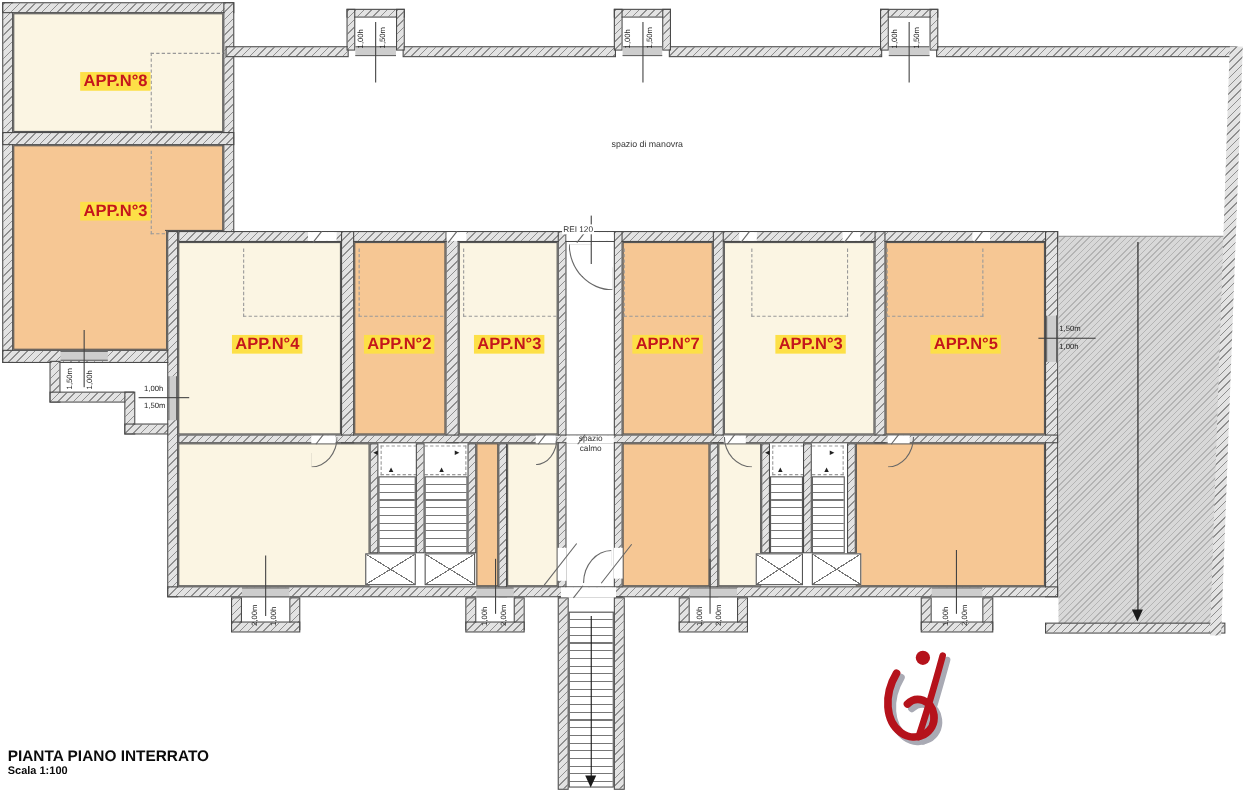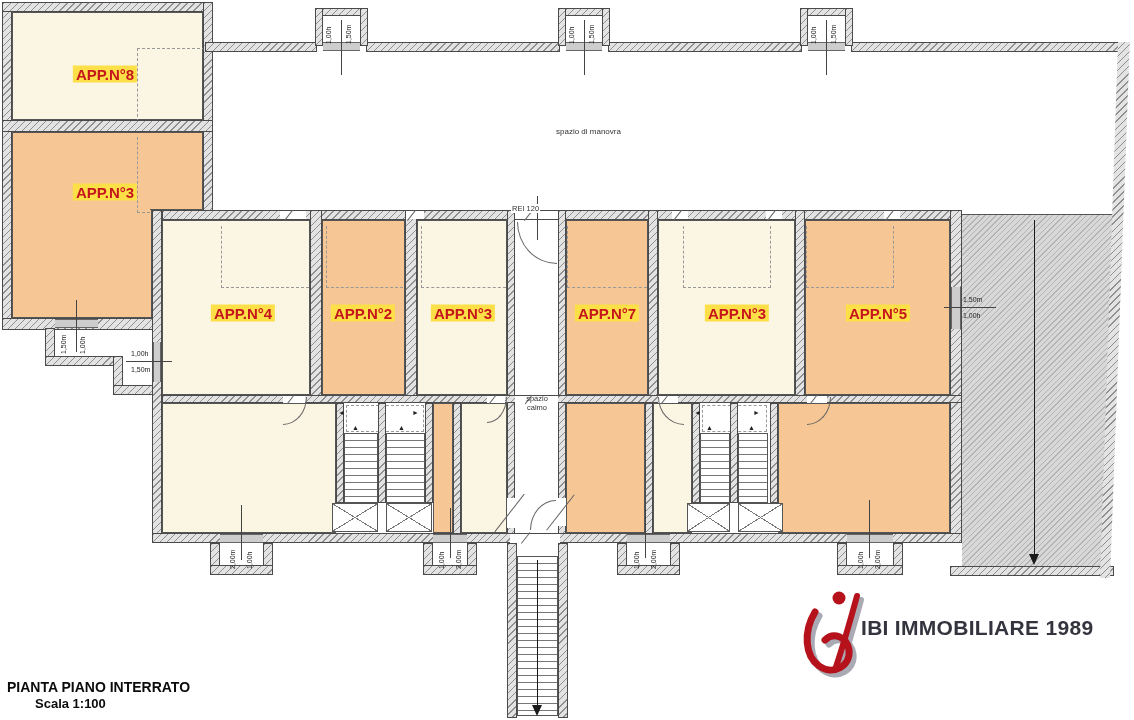--- a/index.html
+++ b/index.html
@@ -256,19 +256,18 @@
       <g fill="none" stroke="#a9aab4" stroke-linecap="round">
         <path d="M18 26 C6 46 8 70 22 80 C36 90 54 80 52 64 C50 50 36 46 28 54" stroke-width="7" transform="translate(4,4)"></path>
         <path d="M60 10 C54 32 46 60 38 84" stroke-width="6" transform="translate(4,4)"></path>
       </g>
       <g fill="none" stroke="var(--logo-red,#B5121B)" stroke-linecap="round">
         <path d="M18 26 C6 46 8 70 22 80 C36 90 54 80 52 64 C50 50 36 46 28 54" stroke-width="7"></path>
         <path d="M60 10 C54 32 46 60 38 84" stroke-width="6"></path>
       </g>
       <circle cx="42" cy="12" r="6.5" fill="var(--logo-red,#B5121B)"></circle>
     </svg>
-    <span class="name">IBI IMMOBILIARE 1989</span>
   </div>
 
   <div class="title" style="top:679px;font-size:14px;">PIANTA PIANO INTERRATO</div>
-  <div class="title" style="top:696px;font-size:13px;margin-left:28px;">Scala 1:100</div>
+  <div class="title" style="top:696px;font-size:10px;">Scala 1:100</div>
 
 </div>
 
 </body></html>

